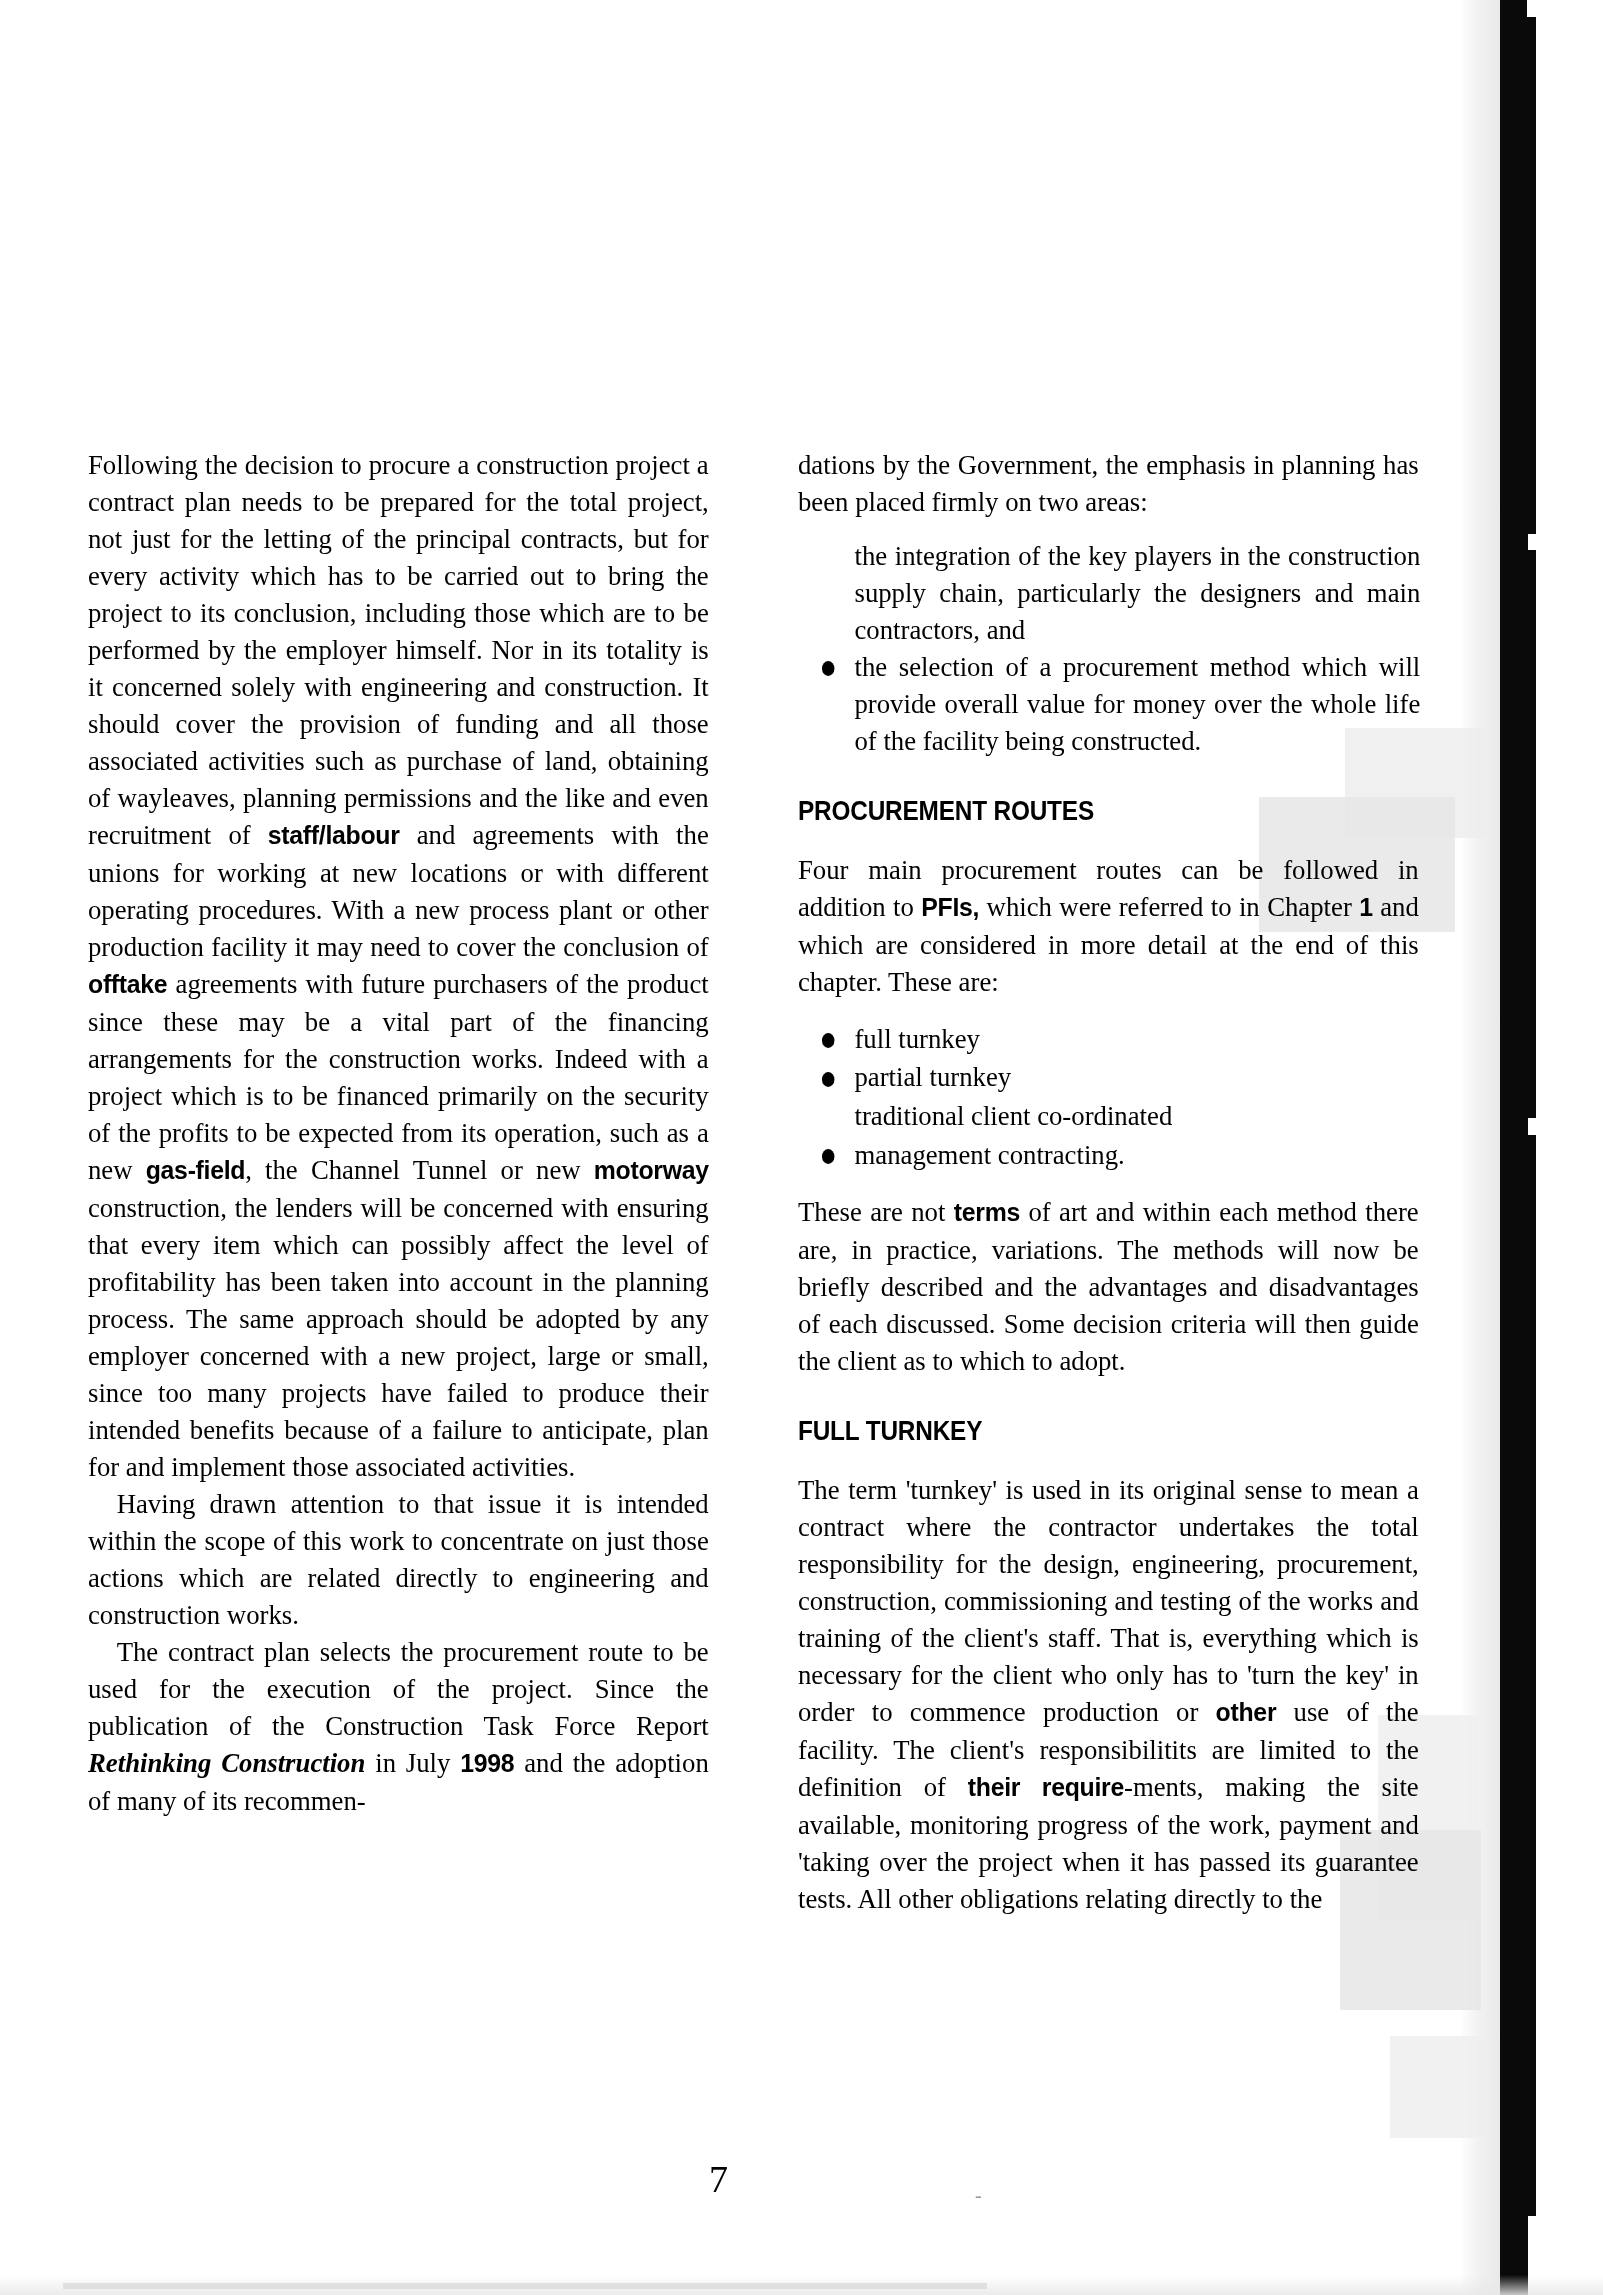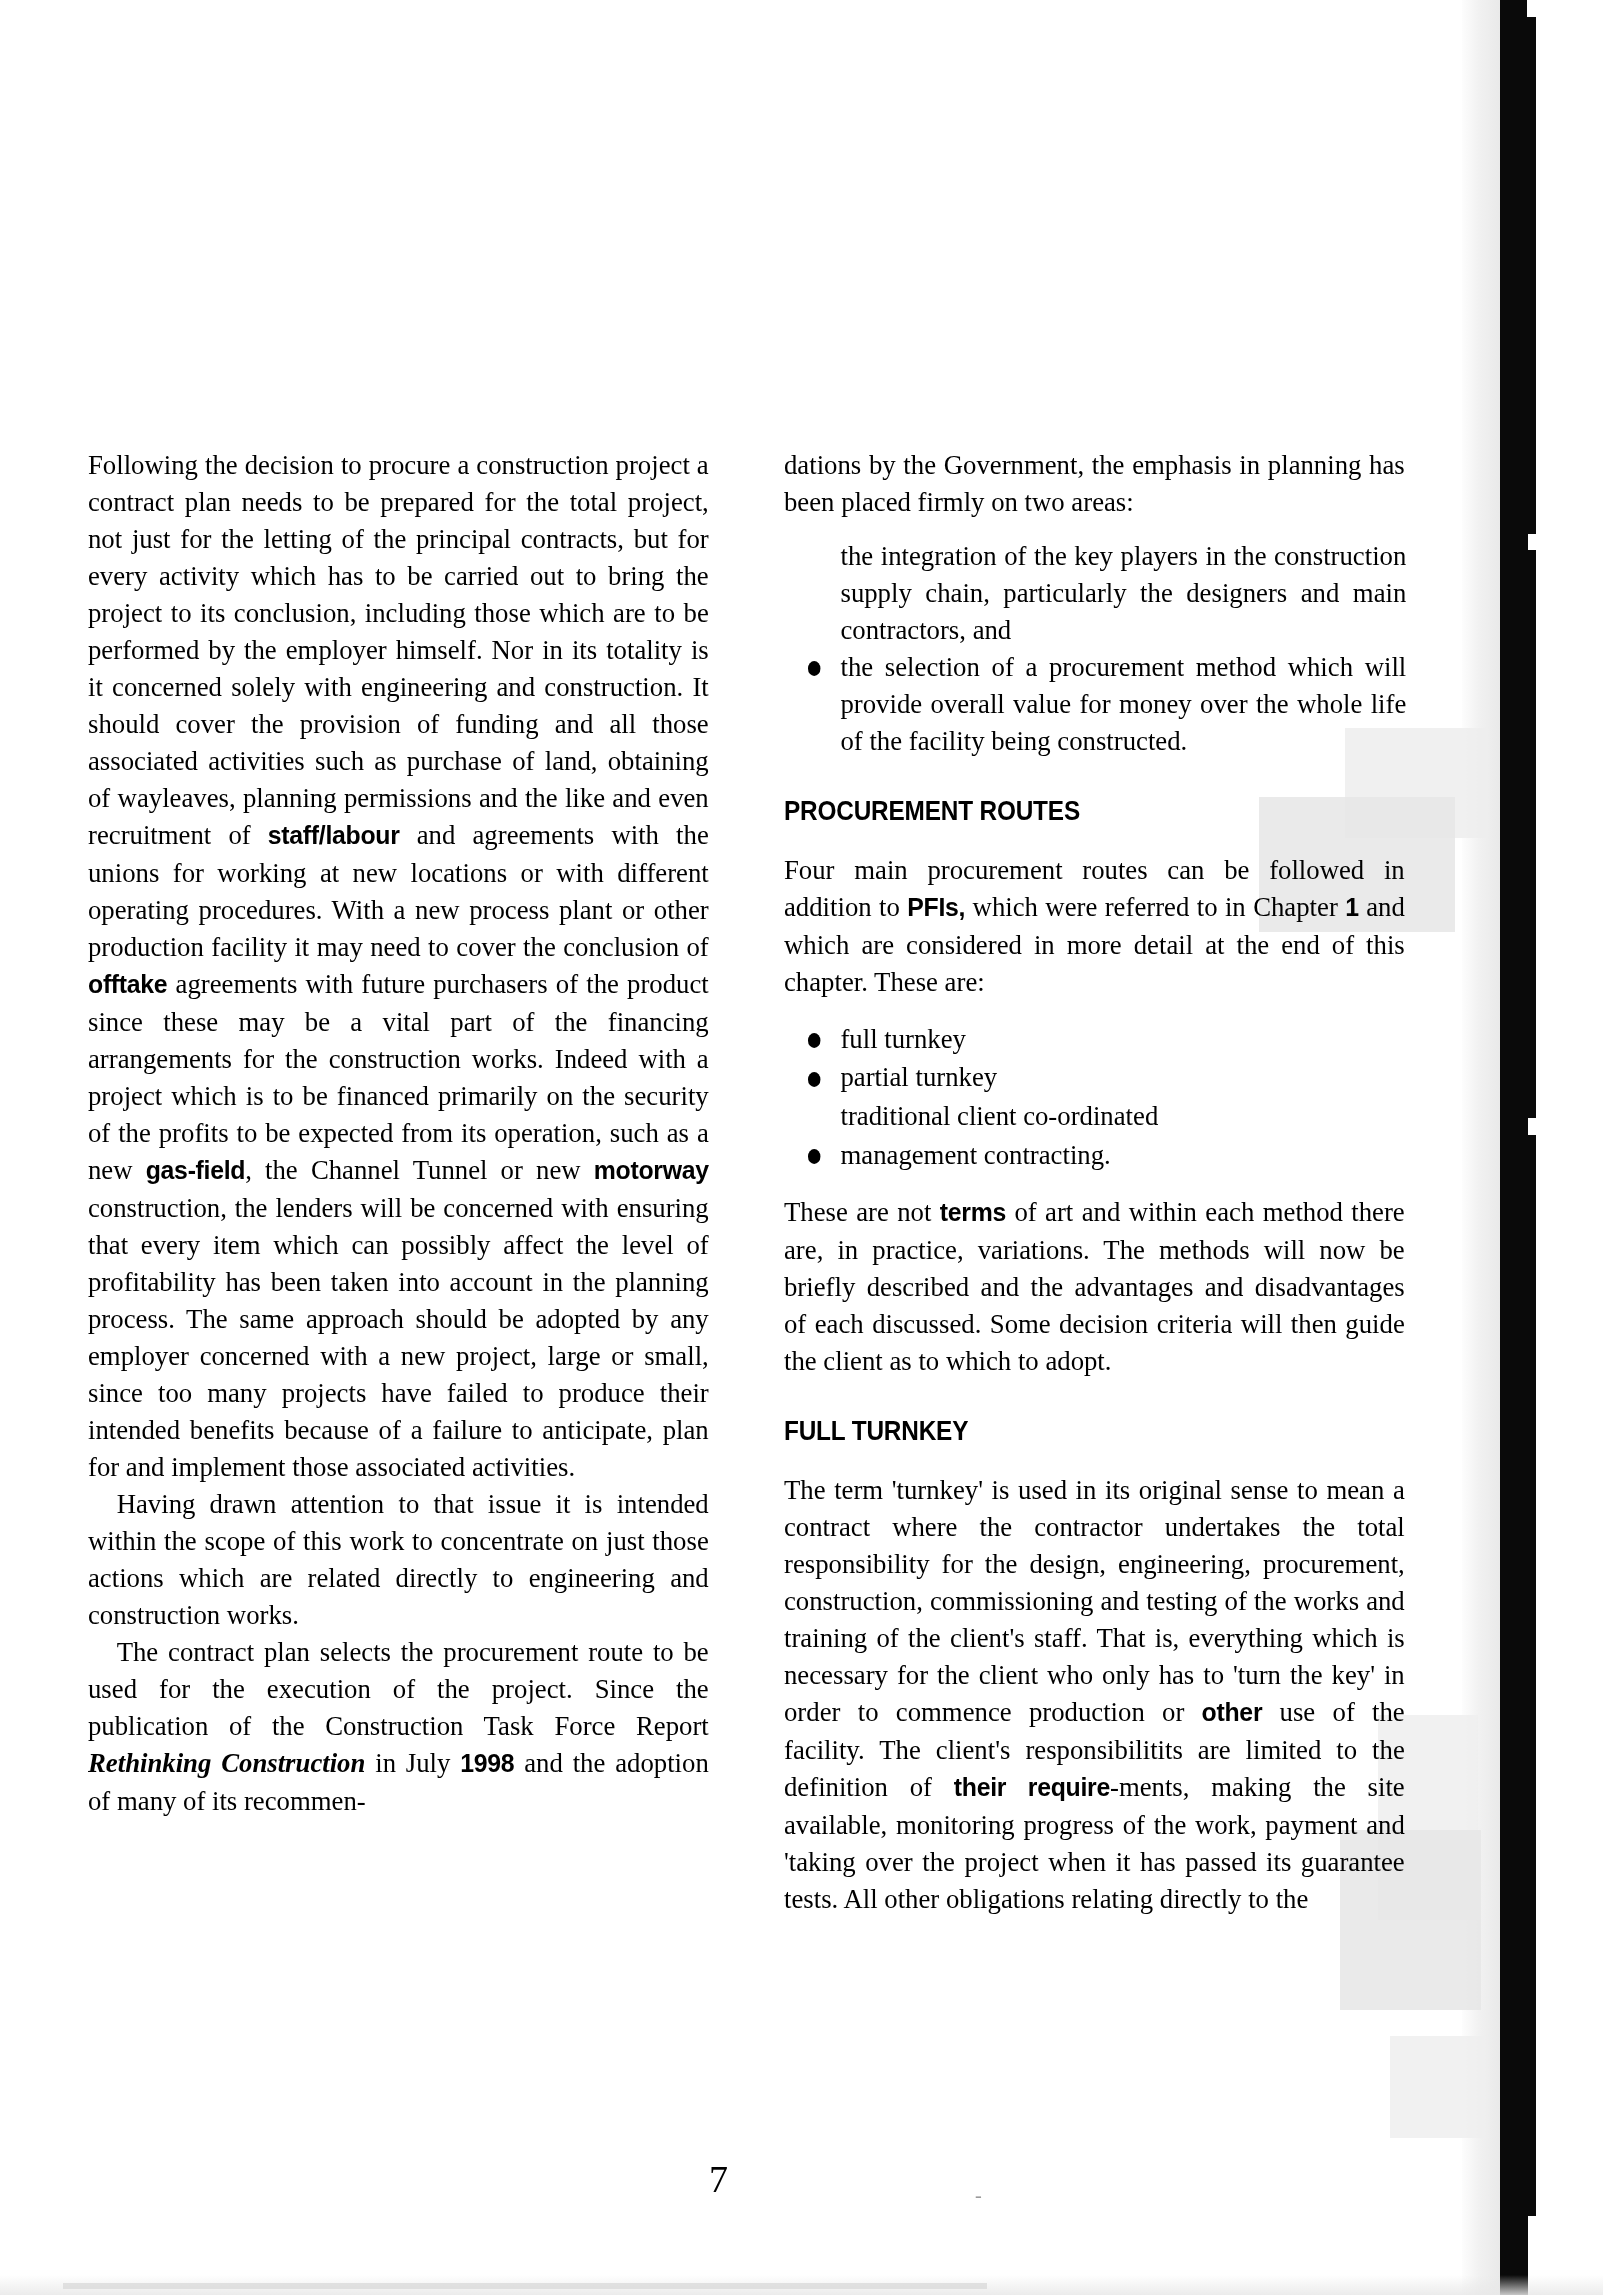--- a/index.html
+++ b/index.html
@@ -63,21 +63,21 @@
     transform:scaleX(.78);
     transform-origin:left center;
     margin:0 0 0 75px;
     letter-spacing:-0.8px;
   }
 
   .columns{
     position:absolute;left:88px;top:446px;
     width:1362px;
     display:flex;
-    gap:46px;
+    gap:60px;
   }
   .col{width:650px;}
 
   p, li{
     font-size:28px;
     line-height:37px;
     text-align:justify;
     margin:0;
     transform:scaleX(.955);
     transform-origin:left top;

